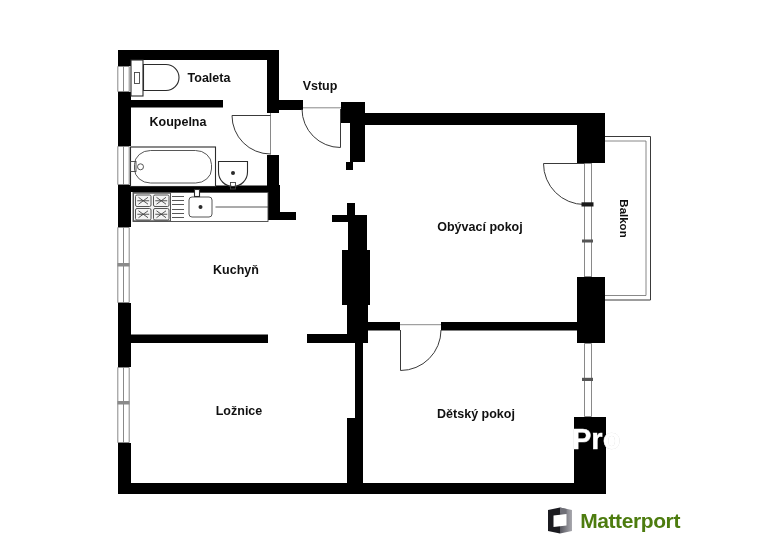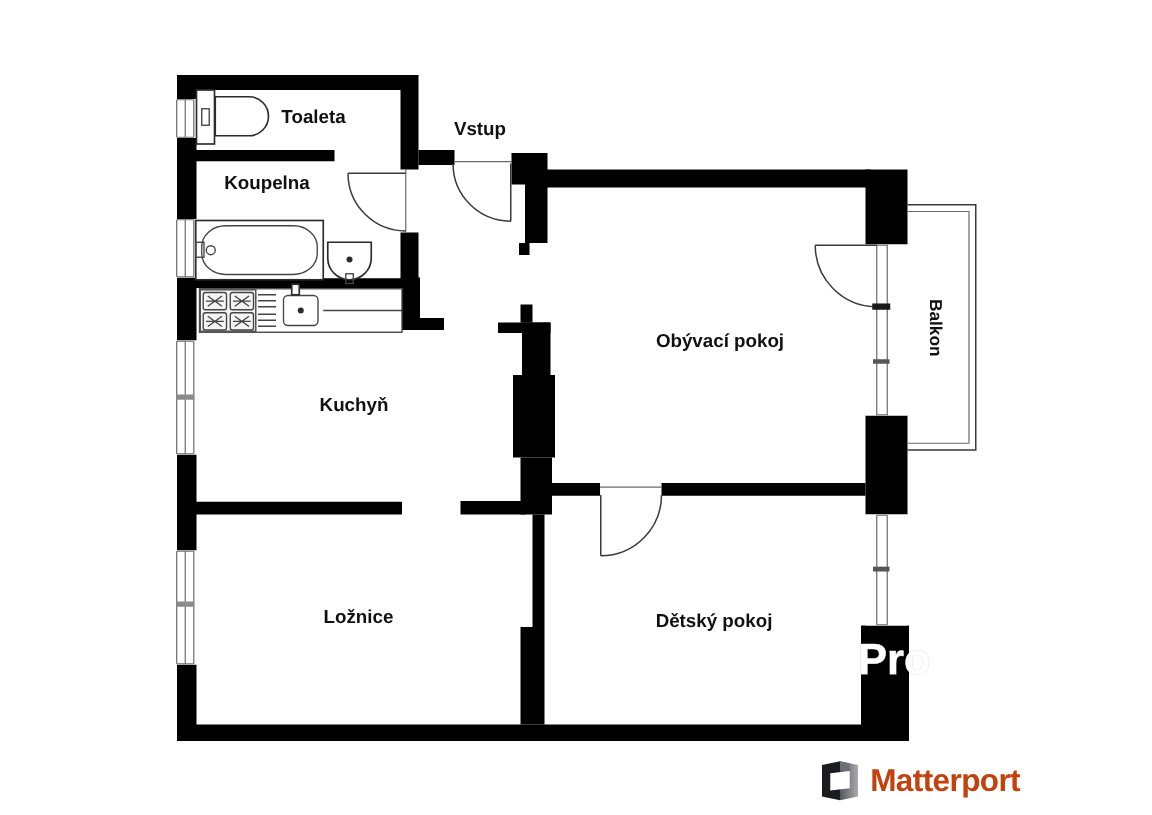--- a/index.html
+++ b/index.html
@@ -8,21 +8,21 @@
   svg text{font-family:"Liberation Sans",sans-serif;font-weight:bold;fill:#101010;}
   .rl{font-size:12.5px;text-anchor:middle;}
   .rl-small{font-size:11.5px;text-anchor:middle;}
   .wm{font-size:29px;font-weight:bold;fill:#ffffff;stroke:#d9d9d9;stroke-width:.5;paint-order:stroke;}
   .wall{fill:#000000;}
   .ln{stroke:#3a3a3a;stroke-width:1;fill:none;}
   .thin{stroke:#6b6b6b;stroke-width:.8;fill:none;}
   .fx{stroke:#2b2b2b;stroke-width:1.1;fill:#ffffff;}
   .fxl{stroke:#444444;stroke-width:.9;fill:none;}
   .brand{position:absolute;right:8px;bottom:9px;display:flex;align-items:center;gap:7px;}
-  .brand-text{font-size:21px;font-weight:bold;color:#c2410c;letter-spacing:-0.4px;}
+  .brand-text{font-size:21px;font-weight:bold;color:#4d7c0f;letter-spacing:-0.4px;}
 </style>
 </head>
 <body>
 
 <div class="stage">
   <svg width="768" height="543" viewBox="0 0 768 543">
 
     <g>
 
       <rect class="wall" x="118" y="50" width="13" height="16"></rect>

